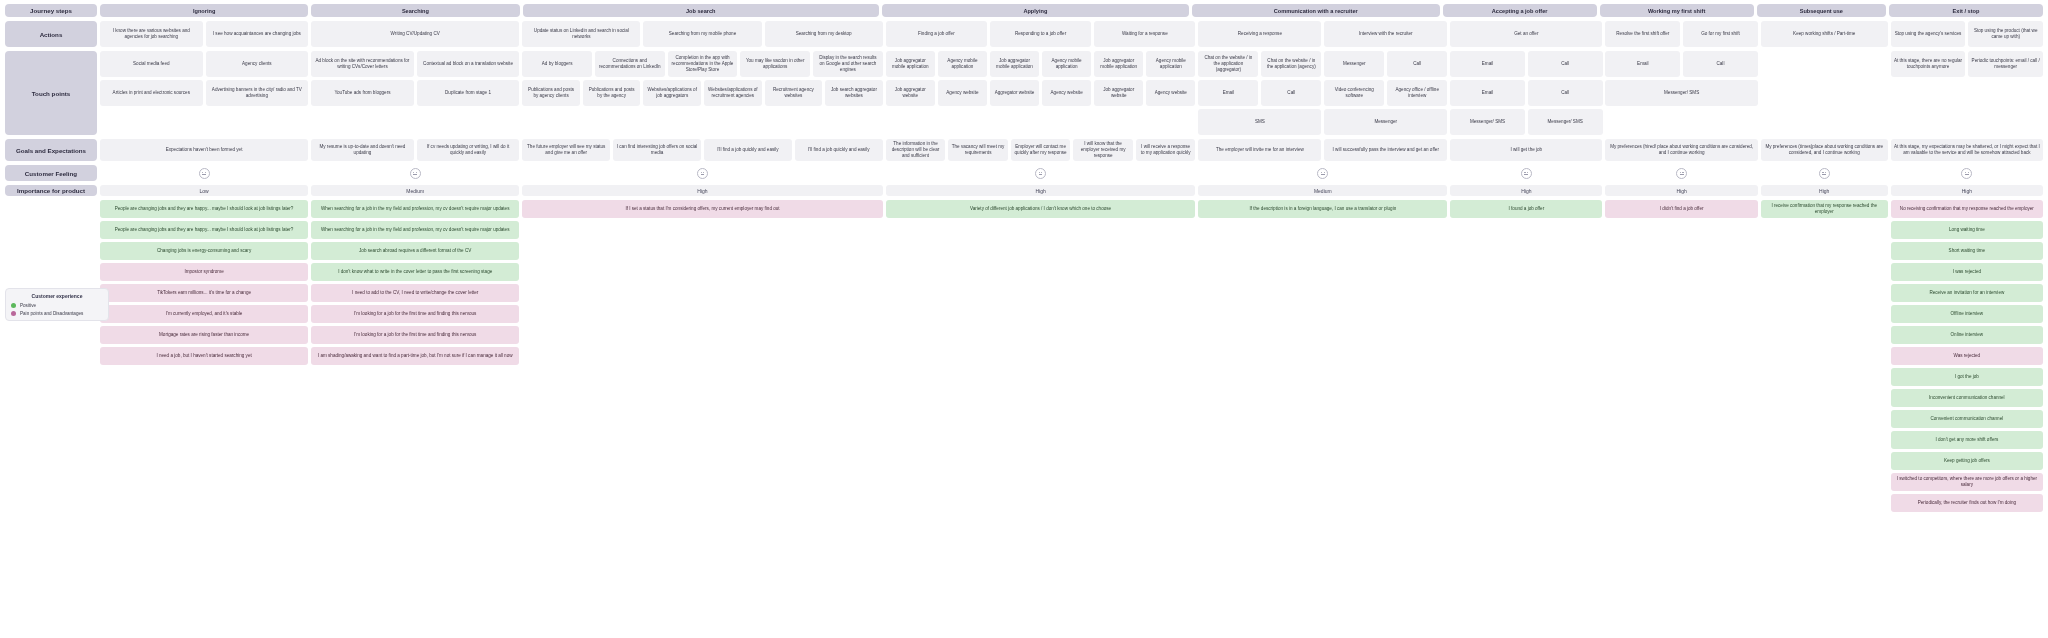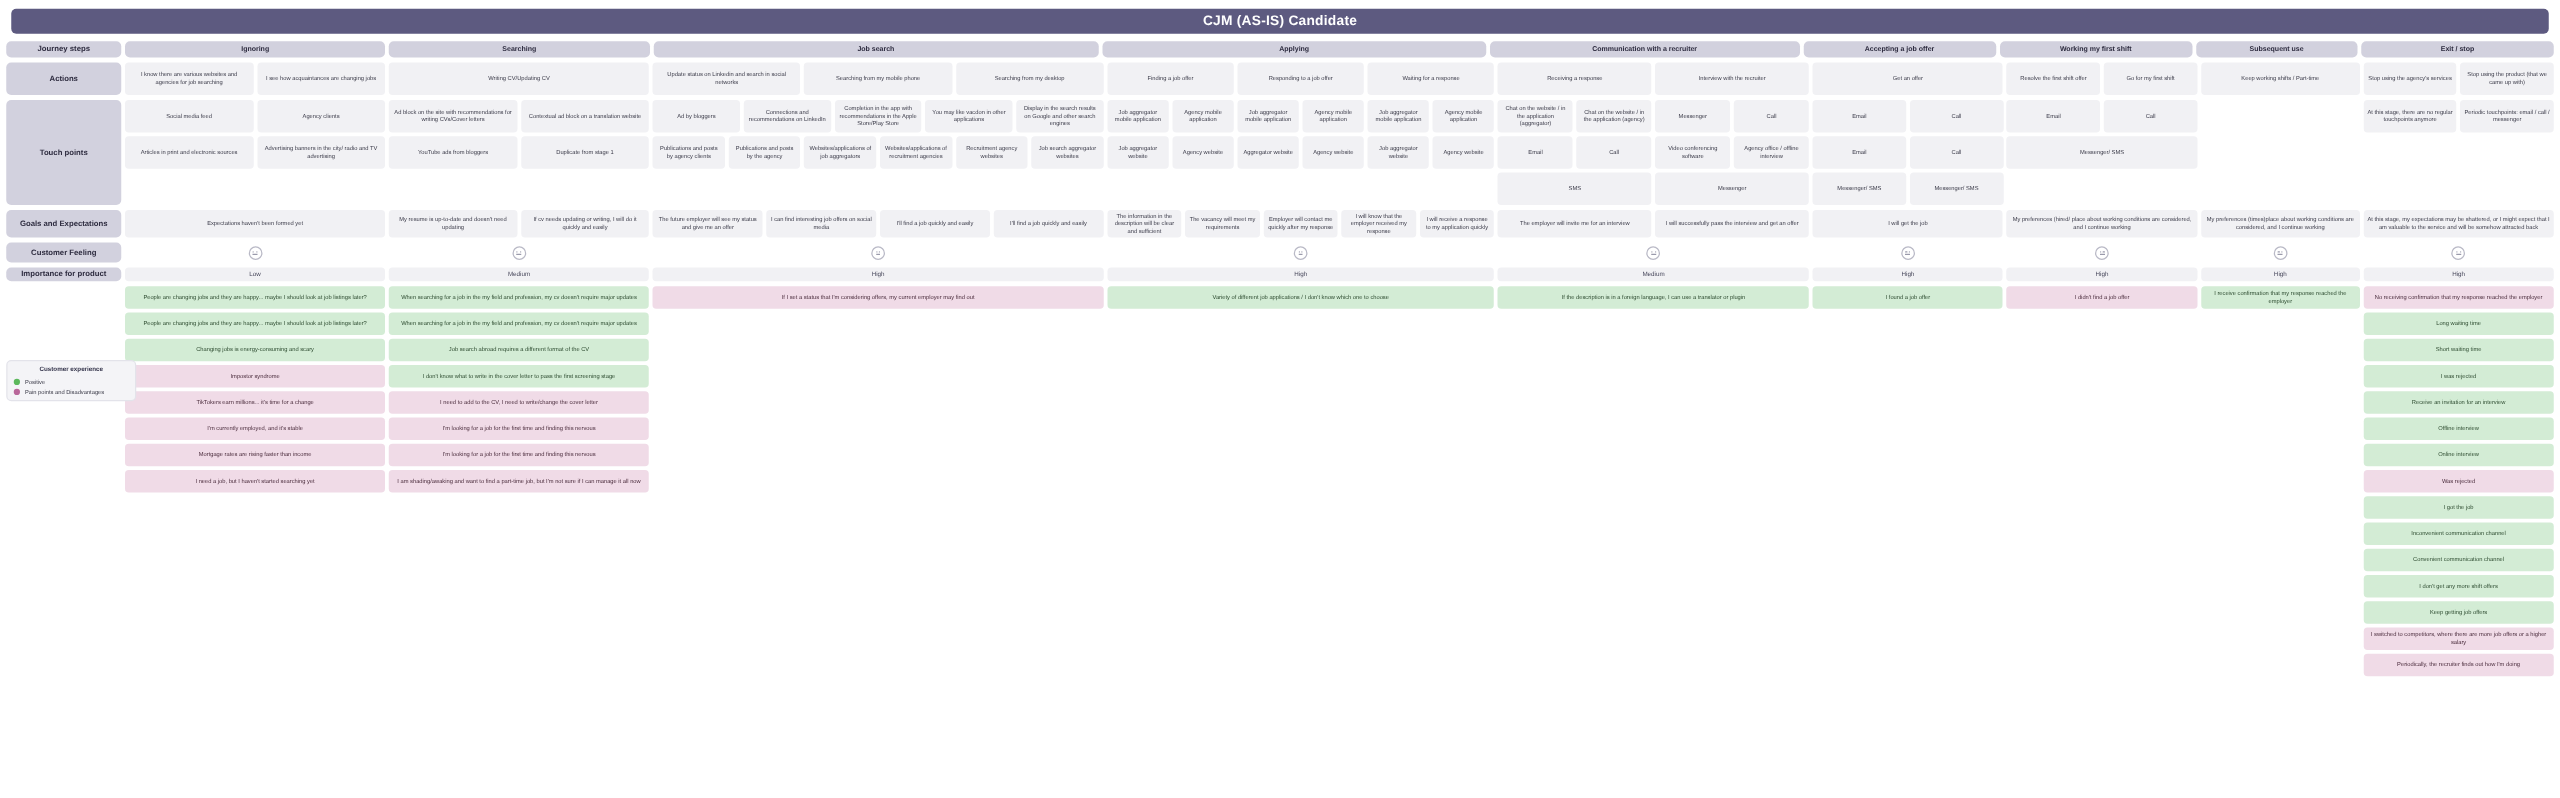--- a/index.html
+++ b/index.html
@@ -92,21 +92,20 @@
   .legend-title { font-size: 5px; font-weight: bold; color: #33334a; text-align: center; margin-bottom: 4px; }
   .legend-row { display: flex; align-items: center; gap: 4px; margin-top: 3px; }
   .dot { width: 5px; height: 5px; border-radius: 50%; flex: 0 0 5px; }
   .legend-row span { font-size: 4.6px; color: #3a3a48; }
 </style>
 </head>
 <body>
 
 <div class="board">
 
-  <div class="title-bar">CJM (AS-IS) Candidate</div>
 
   <div class="row">
     <div class="rlabel">Journey steps</div>
     <div class="stages" id="stage-headers">
         <div class="stage-head" style="flex:2.05 1 0;min-width:0;">Ignoring</div>
         <div class="stage-head" style="flex:2.05 1 0;min-width:0;">Searching</div>
         <div class="stage-head" style="flex:3.55 1 0;min-width:0;">Job search</div>
         <div class="stage-head" style="flex:3.05 1 0;min-width:0;">Applying</div>
         <div class="stage-head" style="flex:2.45 1 0;min-width:0;">Communication with a recruiter</div>
         <div class="stage-head" style="flex:1.5 1 0;min-width:0;">Accepting a job offer</div>

